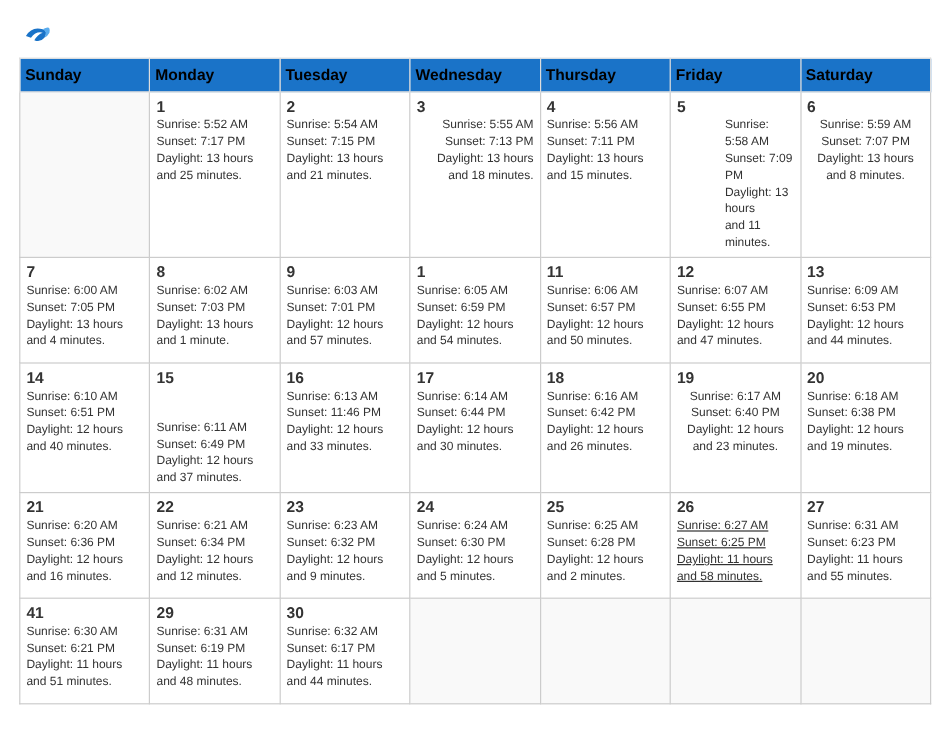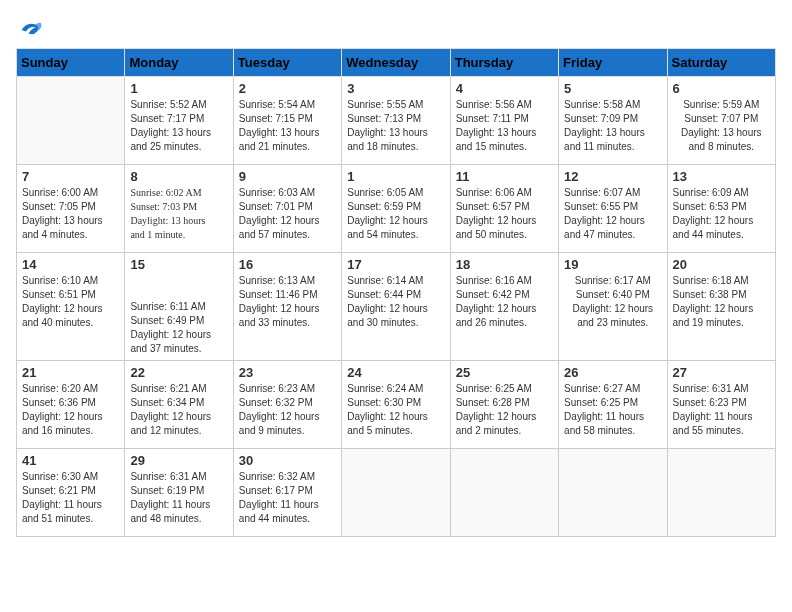--- a/index.html
+++ b/index.html
@@ -130,35 +130,35 @@
         </td>
         <td>
           <span class="day-number">2</span>
           <div class="day-info" style="white-space: pre-line;">Sunrise: 5:54 AM
 Sunset: 7:15 PM
 Daylight: 13 hours
 and 21 minutes.</div>
         </td>
         <td>
           <span class="day-number">3</span>
-          <div class="day-info" style="white-space: pre-line;">Sunrise: 5:55 AM
+          <div class="day-info" style="white-space: pre-line; text-align: right;">Sunrise: 5:55 AM
 Sunset: 7:13 PM
 Daylight: 13 hours
 and 18 minutes.</div>
         </td>
         <td>
           <span class="day-number">4</span>
           <div class="day-info" style="white-space: pre-line;">Sunrise: 5:56 AM
 Sunset: 7:11 PM
 Daylight: 13 hours
 and 15 minutes.</div>
         </td>
         <td>
           <span class="day-number">5</span>
-          <div class="day-info" style="white-space: pre-line;">Sunrise: 5:58 AM
+          <div class="day-info" style="white-space: pre-line; margin-left: 40px;">Sunrise: 5:58 AM
 Sunset: 7:09 PM
 Daylight: 13 hours
 and 11 minutes.</div>
         </td>
         <td>
           <span class="day-number">6</span>
           <div class="day-info" style="white-space: pre-line; text-align: center;">Sunrise: 5:59 AM
 Sunset: 7:07 PM
 Daylight: 13 hours
 and 8 minutes.</div>
@@ -167,21 +167,21 @@
       <tr>
         <td>
           <span class="day-number">7</span>
           <div class="day-info" style="white-space: pre-line;">Sunrise: 6:00 AM
 Sunset: 7:05 PM
 Daylight: 13 hours
 and 4 minutes.</div>
         </td>
         <td>
           <span class="day-number">8</span>
-          <div class="day-info" style="white-space: pre-line; font-family: Liberation Serif, serif;">Sunrise: 6:02 AM
+          <div class="day-info" style="white-space: pre-line;">Sunrise: 6:02 AM
 Sunset: 7:03 PM
 Daylight: 13 hours
 and 1 minute.</div>
         </td>
         <td>
           <span class="day-number">9</span>
           <div class="day-info" style="white-space: pre-line;">Sunrise: 6:03 AM
 Sunset: 7:01 PM
 Daylight: 12 hours
 and 57 minutes.</div>
@@ -297,21 +297,21 @@
         </td>
         <td>
           <span class="day-number">25</span>
           <div class="day-info" style="white-space: pre-line;">Sunrise: 6:25 AM
 Sunset: 6:28 PM
 Daylight: 12 hours
 and 2 minutes.</div>
         </td>
         <td>
           <span class="day-number">26</span>
-          <div class="day-info" style="white-space: pre-line;">Sunrise: 6:27 AM
+          <div class="day-info" style="white-space: pre-line; text-decoration: underline;">Sunrise: 6:27 AM
 Sunset: 6:25 PM
 Daylight: 11 hours
 and 58 minutes.</div>
         </td>
         <td>
           <span class="day-number">27</span>
           <div class="day-info" style="white-space: pre-line;">Sunrise: 6:31 AM
 Sunset: 6:23 PM
 Daylight: 11 hours
 and 55 minutes.</div>

